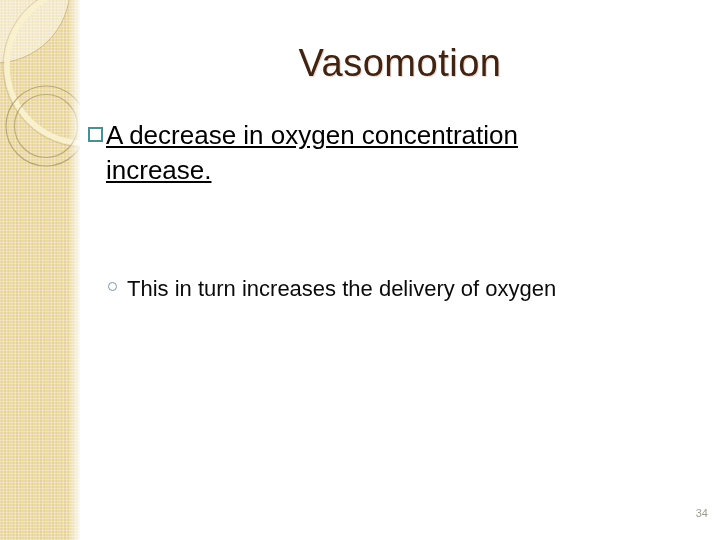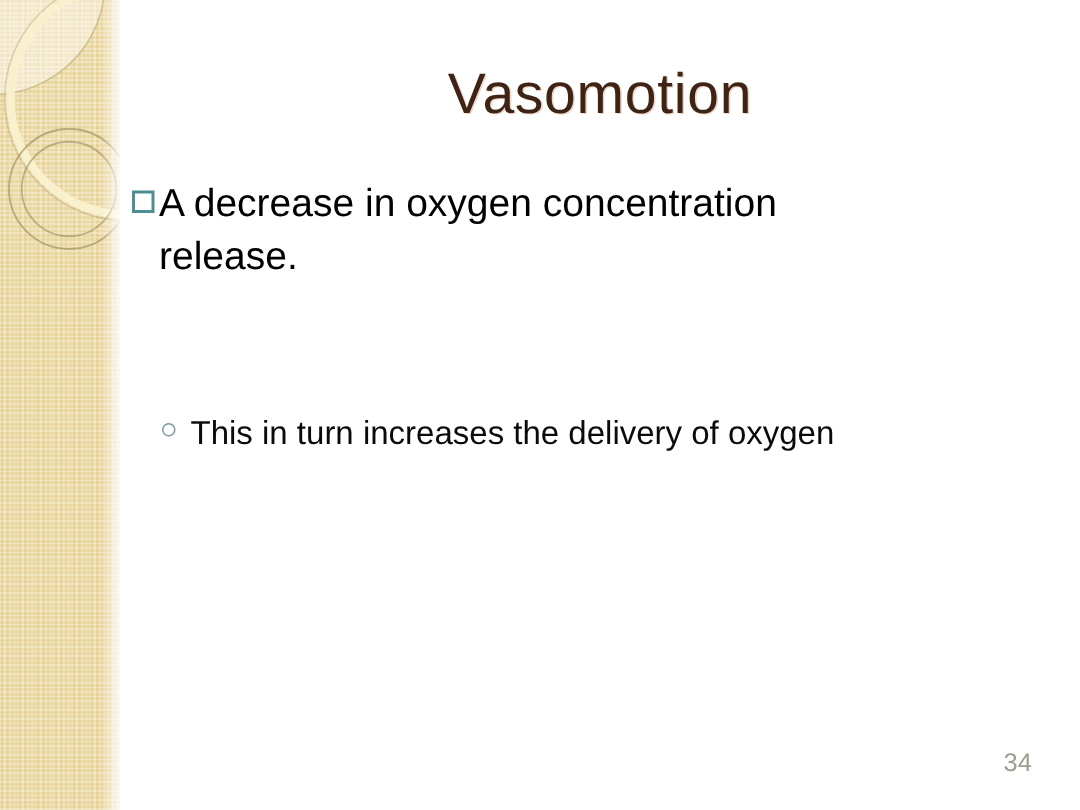--- a/index.html
+++ b/index.html
@@ -24,34 +24,34 @@
   
   .title{
     position:absolute;left:80px;top:42px;width:640px;margin:0;
     text-align:center;font-size:38px;font-weight:400;color:#3e2415;
     text-shadow:1px 1px 0 rgba(238,206,192,0.85);
     letter-spacing:0.5px;
   }
   
   .bullet{position:absolute;white-space:nowrap;color:#000;}
   .bullet .lines div{white-space:nowrap;}
-  .bullet-l1{left:88px;top:118px;font-size:26px;line-height:35px;padding-left:18px;}
+  .bullet-l1{left:88px;top:118px;font-size:26px;line-height:35px;padding-left:18px;text-decoration:underline;}
   .bullet-l1 .marker-square{
     position:absolute;left:0;top:9px;width:11px;height:11px;
     border:2px solid #4d8e90;background:transparent;
   }
   .bullet-l2{left:108px;top:272px;font-size:22px;line-height:33px;padding-left:19px;color:#0b0b0b;}
   .bullet-l2 .marker-circle{
     position:absolute;left:0;top:10px;width:7px;height:7px;border-radius:50%;
     border:1.5px solid #7e96a6;background:transparent;
   }
   
   .pagenum{
-    position:absolute;right:32px;bottom:21px;
-    font-size:17px;color:#9c9c8f;
+    position:absolute;right:12px;bottom:21px;
+    font-size:11px;color:#9c9c8f;
   }
 </style>
 </head>
 <body>
 
 <div class="slide">
 
   <div class="strip">
     <svg width="80" height="540" viewBox="0 0 80 540" aria-hidden="true">
 
@@ -65,21 +65,21 @@
     </svg>
     <div class="edge-highlight"></div>
   </div>
 
   <h1 class="title">Vasomotion</h1>
 
   <div class="bullet bullet-l1">
     <span class="marker-square"></span>
     <div class="lines">
       <div>A decrease in oxygen concentration</div>
-      <div>release.</div>
+      <div>increase.</div>
     </div>
   </div>
 
   <div class="bullet bullet-l2">
     <span class="marker-circle"></span>
     <div class="lines">
       <div>This in turn increases the delivery of oxygen</div>
     </div>
   </div>
 

